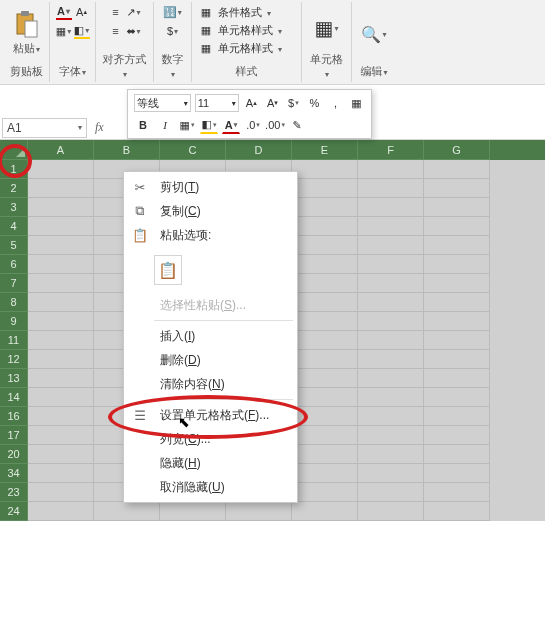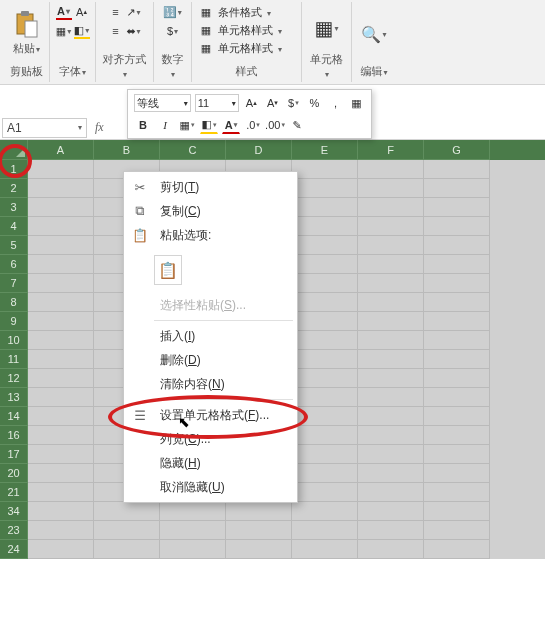--- a/index.html
+++ b/index.html
@@ -271,30 +271,20 @@
         <div class="rowhead">9</div>
         <div class="cell" style="width:66px"></div>
         <div class="cell" style="width:66px"></div>
         <div class="cell" style="width:66px"></div>
         <div class="cell" style="width:66px"></div>
         <div class="cell" style="width:66px"></div>
         <div class="cell" style="width:66px"></div>
         <div class="cell" style="width:66px"></div>
       </div>
       <div class="row">
-        <div class="rowhead">10</div>
-        <div class="cell" style="width:66px"></div>
-        <div class="cell" style="width:66px"></div>
-        <div class="cell" style="width:66px"></div>
-        <div class="cell" style="width:66px"></div>
-        <div class="cell" style="width:66px"></div>
-        <div class="cell" style="width:66px"></div>
-        <div class="cell" style="width:66px"></div>
-      </div>
-      <div class="row">
         <div class="rowhead">11</div>
         <div class="cell" style="width:66px"></div>
         <div class="cell" style="width:66px"></div>
         <div class="cell" style="width:66px"></div>
         <div class="cell" style="width:66px"></div>
         <div class="cell" style="width:66px"></div>
         <div class="cell" style="width:66px"></div>
         <div class="cell" style="width:66px"></div>
       </div>
       <div class="row">
@@ -342,30 +332,20 @@
         <div class="cell" style="width:66px"></div>
         <div class="cell" style="width:66px"></div>
         <div class="cell" style="width:66px"></div>
         <div class="cell" style="width:66px"></div>
         <div class="cell" style="width:66px"></div>
         <div class="cell" style="width:66px"></div>
         <div class="cell" style="width:66px"></div>
       </div>
       <div class="row">
         <div class="rowhead">20</div>
-        <div class="cell" style="width:66px"></div>
-        <div class="cell" style="width:66px"></div>
-        <div class="cell" style="width:66px"></div>
-        <div class="cell" style="width:66px"></div>
-        <div class="cell" style="width:66px"></div>
-        <div class="cell" style="width:66px"></div>
-        <div class="cell" style="width:66px"></div>
-      </div>
-      <div class="row">
-        <div class="rowhead">21</div>
         <div class="cell" style="width:66px"></div>
         <div class="cell" style="width:66px"></div>
         <div class="cell" style="width:66px"></div>
         <div class="cell" style="width:66px"></div>
         <div class="cell" style="width:66px"></div>
         <div class="cell" style="width:66px"></div>
         <div class="cell" style="width:66px"></div>
       </div>
       <div class="row">
         <div class="rowhead">34</div>

